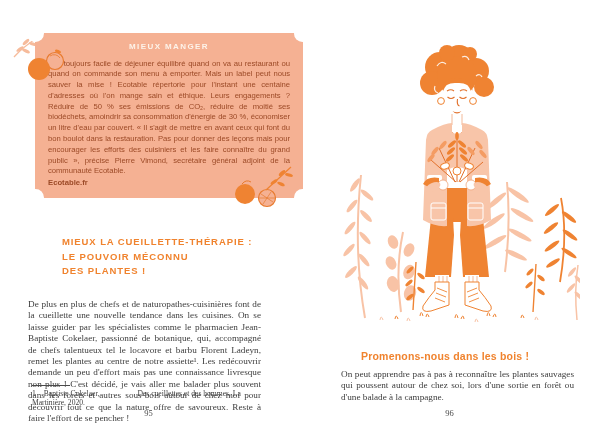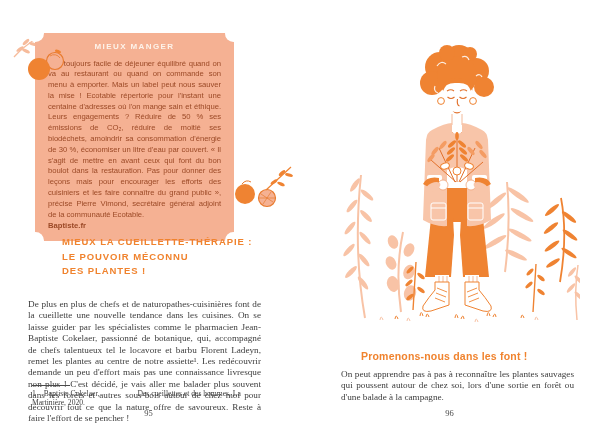--- a/index.html
+++ b/index.html
@@ -1,19 +1,19 @@
 <!DOCTYPE html>
 <html><head>
 <meta charset="utf-8">
 <style>
   html,body{margin:0;padding:0;background:#fff;}
   .spread{position:relative;width:600px;height:440px;background:#ffffff;overflow:hidden;
           font-family:"Liberation Sans",sans-serif;}
   
-  .callout{position:absolute;left:35px;top:33px;width:199px;background:#f5b193;border-radius:3px;
+  .callout{position:absolute;left:35px;top:33px;width:268px;background:#f5b193;border-radius:3px;
            padding:7px 13px 9px 13px;box-sizing:border-box;}
   .corner{position:absolute;width:17px;height:17px;border-radius:50%;background:#fff;}
   .corner.tl{left:-8px;top:-8px}.corner.tr{right:-8px;top:-8px}
   .corner.bl{left:-8px;bottom:-8px}.corner.br{right:-8px;bottom:-8px}
   .callout-title{color:#fdf3ea;font-weight:bold;font-size:8px;line-height:10.5px;
                  text-align:center;letter-spacing:1.4px;margin:2px 0 6px 0;}
   .callout-body{color:#9c4a27;font-size:7.7px;line-height:10.8px;text-align:justify;letter-spacing:-0.05px;}
   .callout-link{color:#9c4a27;font-size:7.7px;line-height:10.8px;font-weight:bold;margin-top:1px;}
   .doodle{position:absolute;}
   .section-heading{position:absolute;left:62px;top:235px;color:#f0832e;font-weight:bold;
@@ -52,21 +52,21 @@
 
     <div class="callout">
       <span class="corner tl"></span>
       <span class="corner tr"></span>
       <span class="corner bl"></span>
       <span class="corner br"></span>
       <div class="callout-title">
         <div>MIEUX MANGER</div>
       </div>
       <div class="callout-body">Pas toujours facile de déjeuner équilibré quand on va au restaurant ou quand on commande son menu à emporter. Mais un label peut nous sauver la mise ! Ecotable répertorie pour l'instant une centaine d'adresses où l'on mange sain et éthique. Leurs engagements ? Réduire de 50 % ses émissions de CO₂, réduire de moitié ses biodéchets, amoindrir sa consommation d'énergie de 30 %, économiser un litre d'eau par couvert. « Il s'agit de mettre en avant ceux qui font du bon boulot dans la restauration. Pas pour donner des leçons mais pour encourager les efforts des cuisiniers et les faire connaître du grand public », précise Pierre Vimond, secrétaire général adjoint de la communauté Ecotable.</div>
-      <div class="callout-link">Baptiste.fr</div>
+      <div class="callout-link">Ecotable.fr</div>
     </div>
 
     <svg class="doodle" style="left:24px;top:48px" width="46" height="36" viewBox="0 0 46 36">
       <circle cx="31" cy="13" r="8.5" fill="#f5b193" stroke="#e87b2f" stroke-width="1.2"></circle>
       <path d="M26 8 a7 7 0 0 1 10 2" stroke="#e87b2f" stroke-width="0.8" fill="none"></path>
       <circle cx="15" cy="21" r="11" fill="#ef8332"></circle>
       <ellipse cx="34" cy="3.5" rx="3.2" ry="1.5" fill="#ef8332" transform="rotate(20 34 3.5)"></ellipse>
     </svg>
 
     <svg class="doodle" style="left:230px;top:176px" width="60" height="36" viewBox="0 0 60 36">
@@ -278,18 +278,18 @@
           <path d="M186 298 q1 -6 3 0"></path>
       </g>
       <g stroke="#f8c3a6" stroke-width="1" fill="none">
         <path d="M72 301 q1 -6 3 0"></path>
           <path d="M140 302 q1 -6 3 0"></path>
         <path d="M200 300 q1 -6 3 0"></path>
           <path d="M45 300 q1 -6 3 0"></path>
       </g>
     </svg>
 
-    <div class="right-heading">Promenons-nous dans les font !</div>
+    <div class="right-heading">Promenons-nous dans les bois !</div>
     <div class="serif-body right-body">On peut apprendre pas à pas à reconnaître les plantes sauvages qui poussent autour de chez soi, lors d'une sortie en forêt ou d'une balade à la campagne.</div>
 
     <div class="pagenum right">96</div>
   </div>
 </div>
 
 </body></html>

